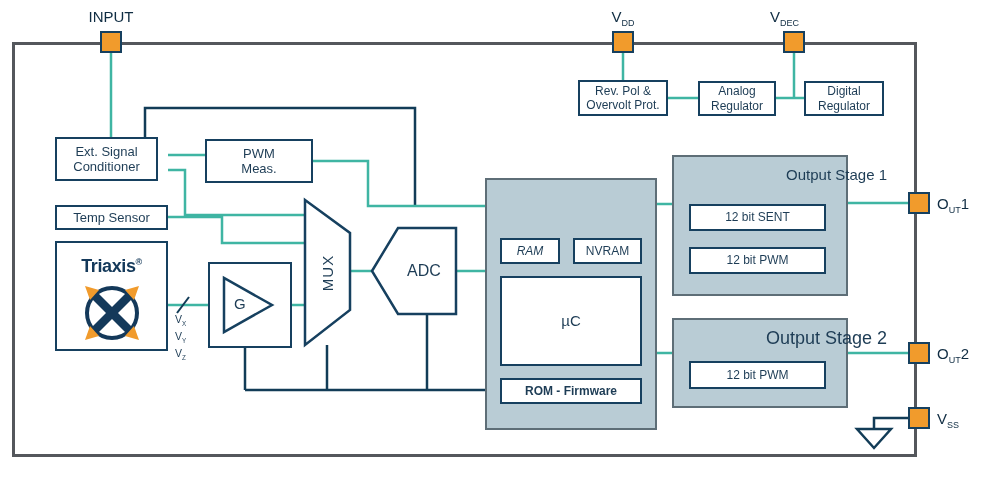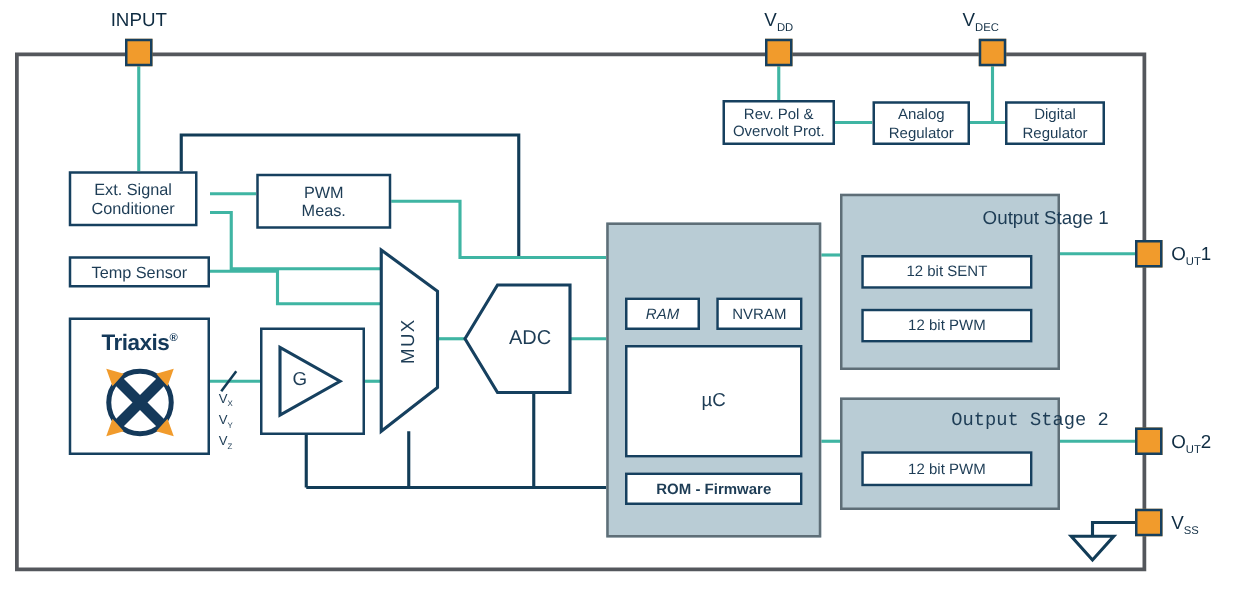--- a/index.html
+++ b/index.html
@@ -84,21 +84,21 @@
     <span>Conditioner</span>
   </div>
   <div class="box" style="left:205px; top:139px; width:108px; height:44px;">
     <span>PWM</span>
     <span>Meas.</span>
   </div>
   <div class="box" style="left:55px; top:205px; width:113px; height:25px;">
     <span>Temp Sensor</span>
   </div>
 
-  <div class="box" style="left:55px; top:254px; width:113px; height:110px; justify-content:center;">
+  <div class="box" style="left:55px; top:241px; width:113px; height:110px; justify-content:flex-end;">
     <div class="wordmark">
       <span>Triaxis</span><sup>®</sup>
     </div>
     <svg width="100" height="72" viewBox="0 0 100 72">
       <circle cx="50" cy="36" r="25" fill="none" stroke="#14395a" stroke-width="4"></circle>
       <line x1="32" y1="18" x2="68" y2="54" stroke="#14395a" stroke-width="8.5"></line>
       <line x1="68" y1="18" x2="32" y2="54" stroke="#14395a" stroke-width="8.5"></line>
       <path d="M23,9 L37,13 L28,23 Z" fill="#f19b2c"></path>
       <path d="M77,9 L63,13 L72,23 Z" fill="#f19b2c"></path>
       <path d="M23,63 L37,59 L28,49 Z" fill="#f19b2c"></path>
@@ -141,21 +141,21 @@
     <div class="panel-label" style="top:9px; font-size:15px;">Output Stage 1</div>
     <div class="box small" style="left:15px; top:47px; width:137px; height:27px;">
       <span>12 bit SENT</span>
     </div>
     <div class="box small" style="left:15px; top:90px; width:137px; height:27px;">
       <span>12 bit PWM</span>
     </div>
   </div>
 
   <div class="panel" style="left:672px; top:318px; width:176px; height:90px;">
-    <div class="panel-label" style="top:8px; font-size:15px;font-family:Liberation Mono, monospace;">Output Stage 2</div>
+    <div class="panel-label" style="top:8px; font-size:18px;">Output Stage 2</div>
     <div class="box small" style="left:15px; top:41px; width:137px; height:28px;">
       <span>12 bit PWM</span>
     </div>
   </div>
 
   <div class="pin" style="left:100px; top:31px;"></div>
   <div class="pin" style="left:612px; top:31px;"></div>
   <div class="pin" style="left:783px; top:31px;"></div>
   <div class="pin" style="left:908px; top:192px;"></div>
   <div class="pin" style="left:908px; top:342px;"></div>

